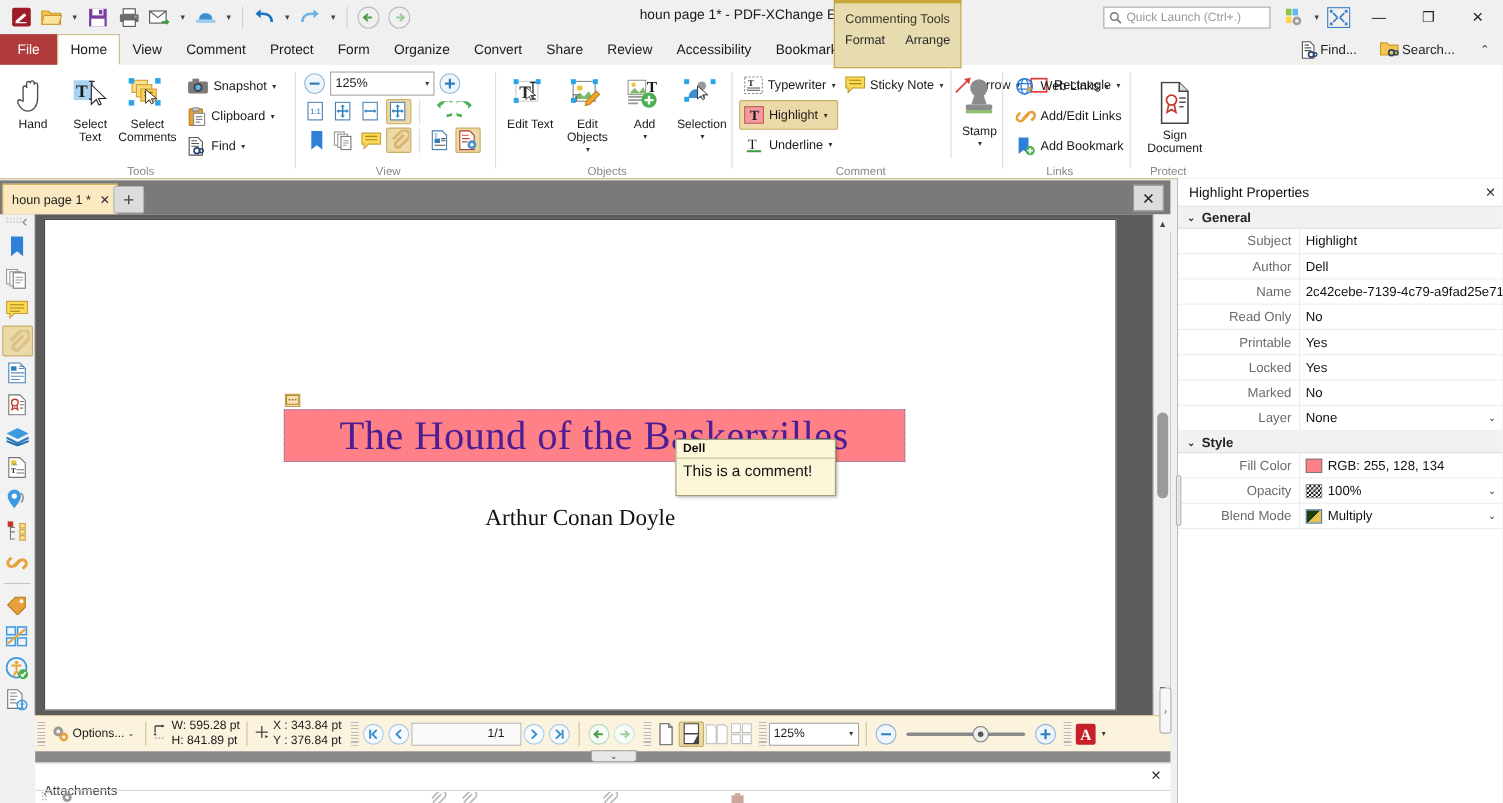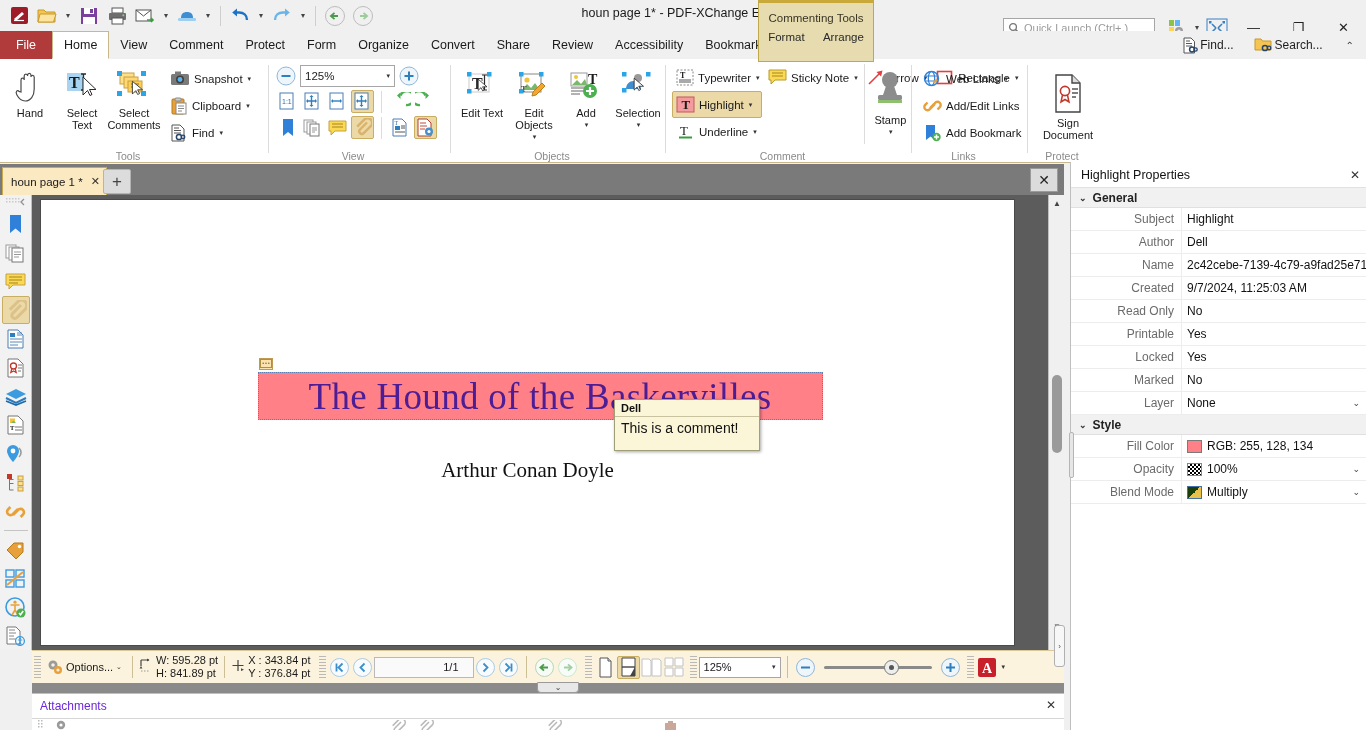--- a/index.html
+++ b/index.html
@@ -37,21 +37,21 @@
     background:#e6dcb0; border:1px solid #bfa94a; border-top:3px solid #c8a93a;
     z-index:4;
   }
   .ctx-tab-title {
     text-align:center; font-size:11.5px; color:#3a3426; padding-top:9px;
   }
   .ctx-sub { display:flex; justify-content:space-around; padding-top:7px; font-size:11.5px; color:#2a2a2a;}
   .ctx-sub span { cursor:default; }
 
   .tb-right {
-    position:absolute; right:0; top:12px; height:31px; display:flex; align-items:center;
+    position:absolute; right:0; top:0; height:31px; display:flex; align-items:center;
   }
   .quick-launch {
     width:152px; height:20px; background:#fff; border:1px solid #a6a6a6;
     display:flex; align-items:center; padding:0 4px; font-size:11px; color:#9a9a9a;
     margin-right:8px;
   }
   .ql-icon { margin-right:4px; display:flex; }
   .tb-icon-btn {
     width:28px; height:26px; display:flex; align-items:center; justify-content:center;
     border:1px solid transparent;
@@ -268,21 +268,21 @@
     background:#e8e8e8; border:1px solid #9a9a9a; border-radius:0 0 4px 4px;
     display:flex; align-items:center; justify-content:center; font-size:8px; color:#444;
   }
 
   
   .attach {
     position:absolute; left:32px; top:693px; width:1032px; height:37px;
     background:#fff; border-top:1px solid #bfbfbf;
   }
   .attach-title {
-    padding:5px 0 0 8px; font-size:12px; color:#6d28d9;
+    padding:18px 0 0 8px; font-size:12px; color:#404040;
   }
   .attach-close {
     position:absolute; right:8px; top:4px; font-size:12px; color:#333;
   }
   .attach-tools {
     position:absolute; left:0; top:24px; width:1032px; height:13px;
     border-top:1px solid #d6d6d6; display:flex; align-items:center; gap:10px;
     padding-left:6px; overflow:hidden;
   }
 
@@ -1271,24 +1271,20 @@
     </div>
     <div class="prow">
       <div class="plabel">Author</div>
       <div class="pvalue">Dell</div>
     </div>
     <div class="prow">
       <div class="plabel">Name</div>
       <div class="pvalue">2c42cebe-7139-4c79-a9fad25e71..</div>
     </div>
     <div class="prow">
-      <div class="plabel">Created</div>
-      <div class="pvalue">9/7/2024, 11:25:03 AM</div>
-    </div>
-    <div class="prow">
       <div class="plabel">Read Only</div>
       <div class="pvalue">No</div>
     </div>
     <div class="prow">
       <div class="plabel">Printable</div>
       <div class="pvalue">Yes</div>
     </div>
     <div class="prow">
       <div class="plabel">Locked</div>
       <div class="pvalue">Yes</div>

